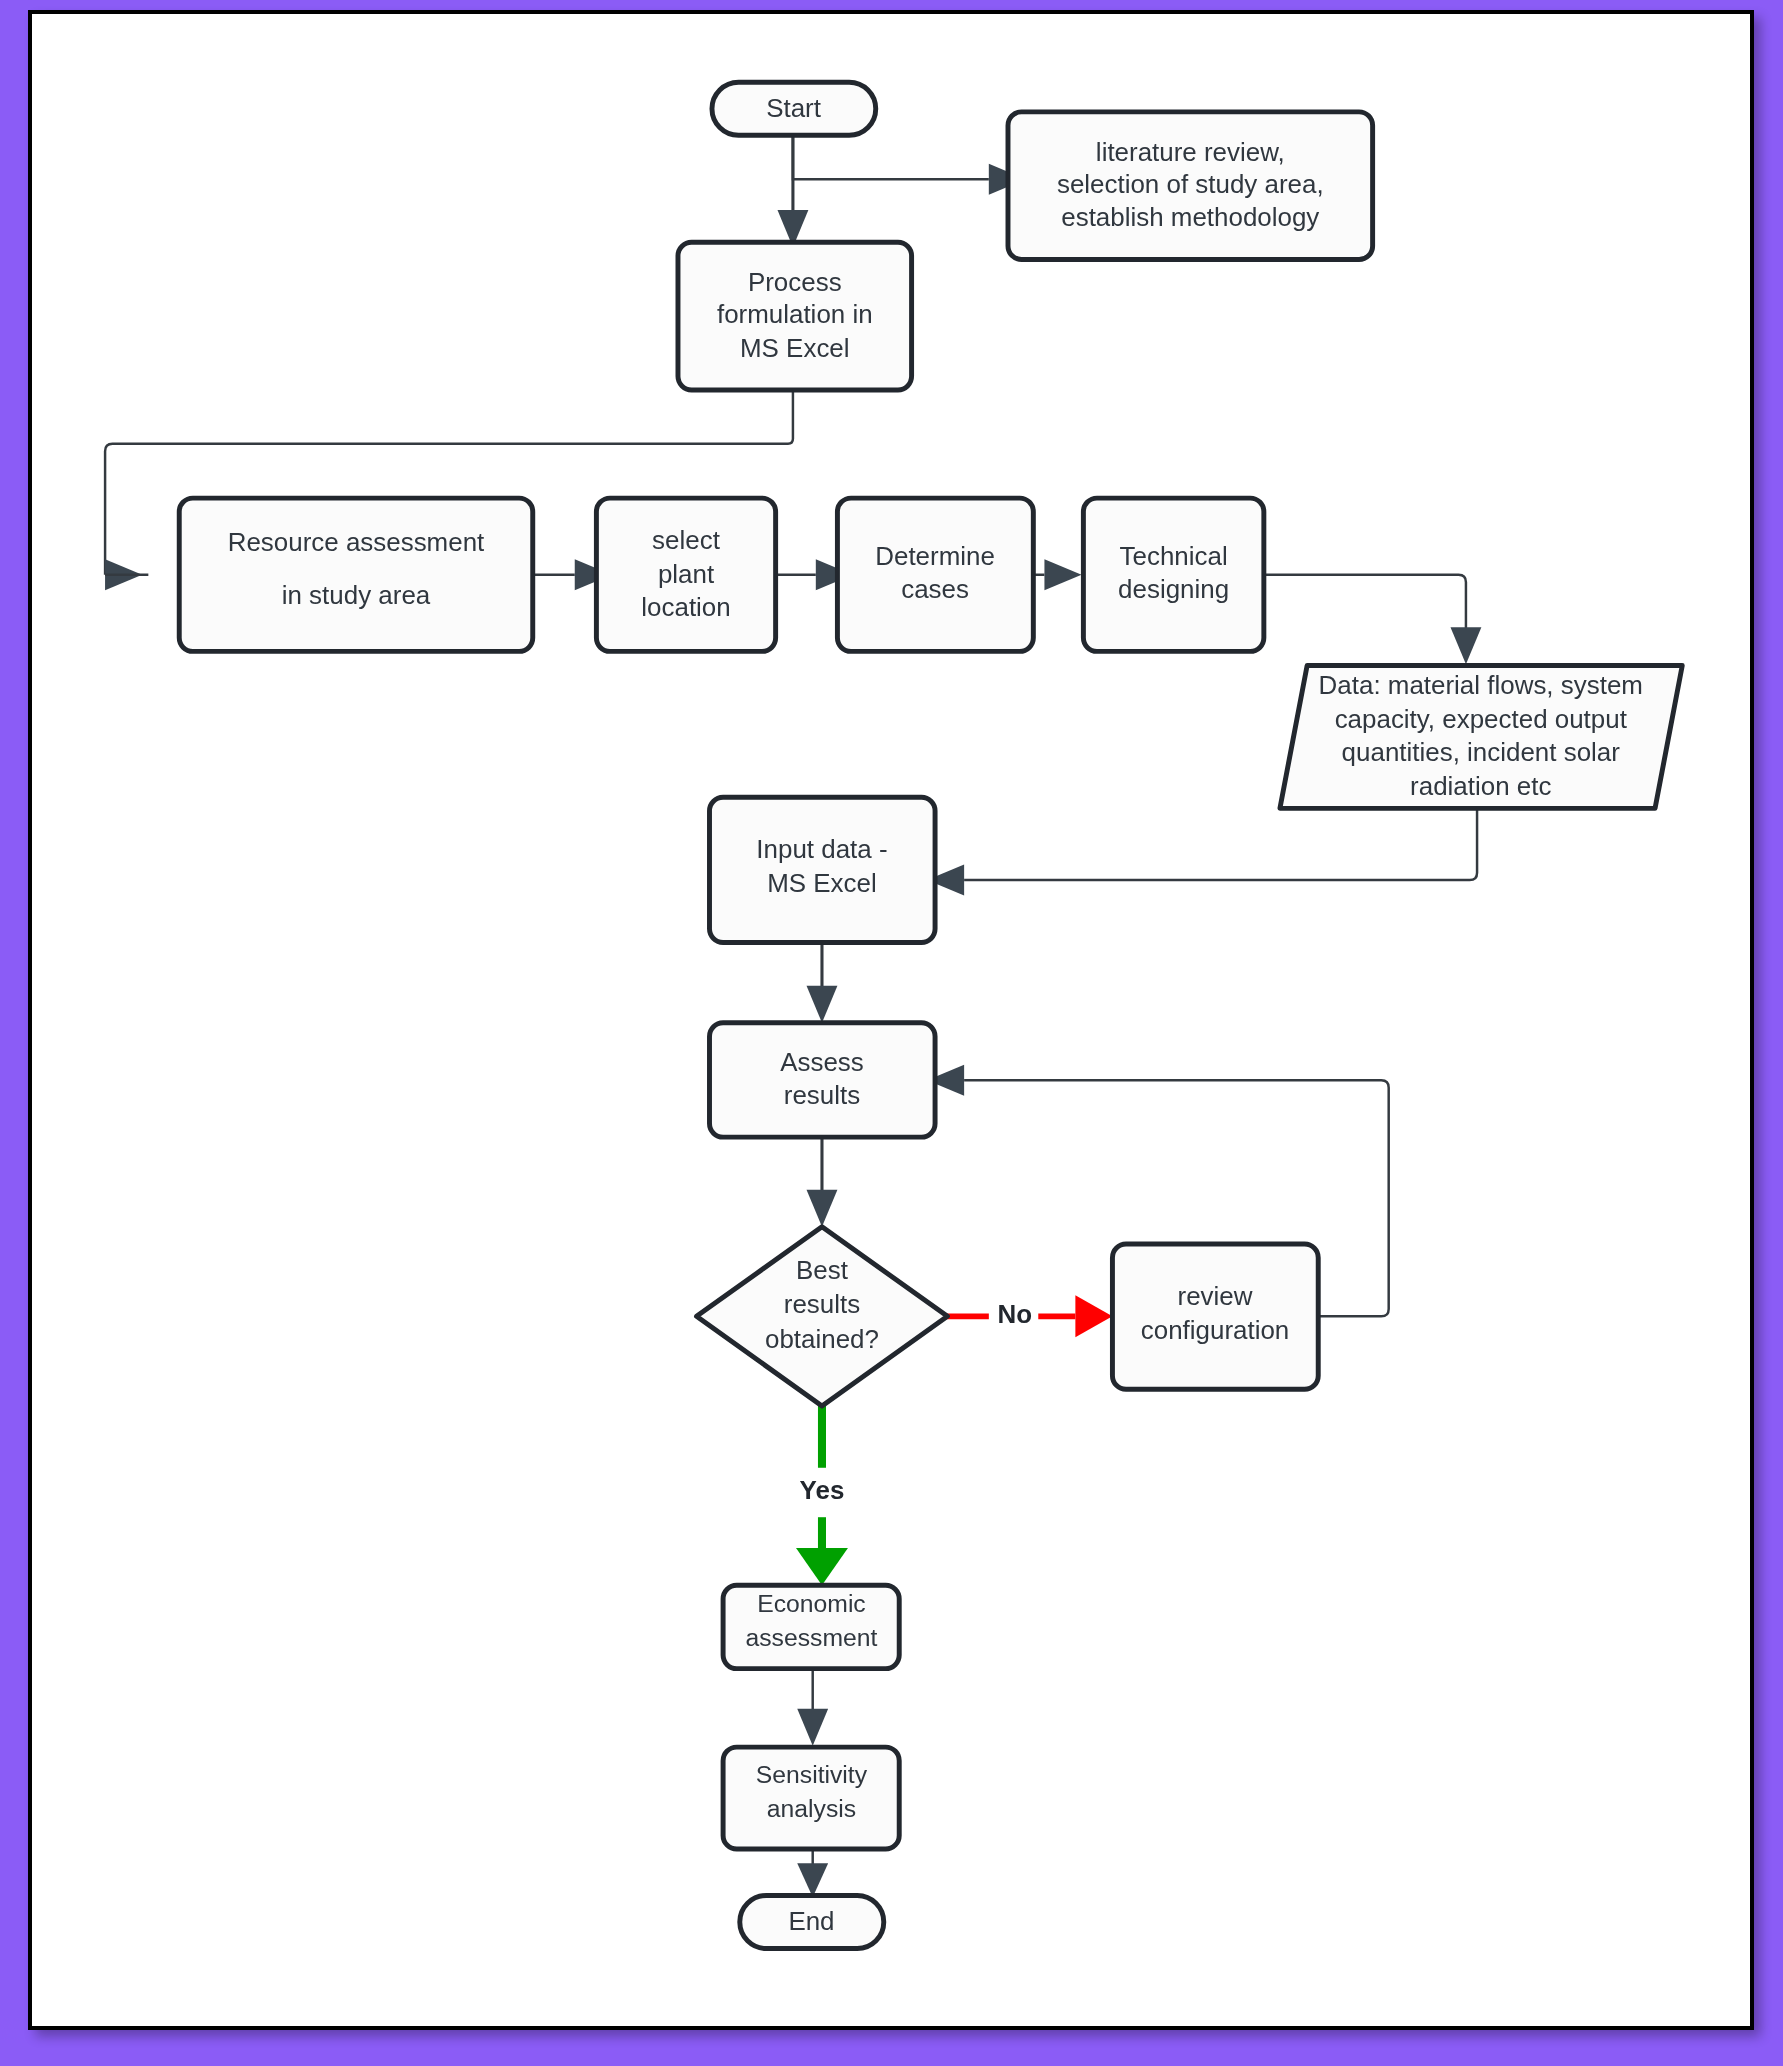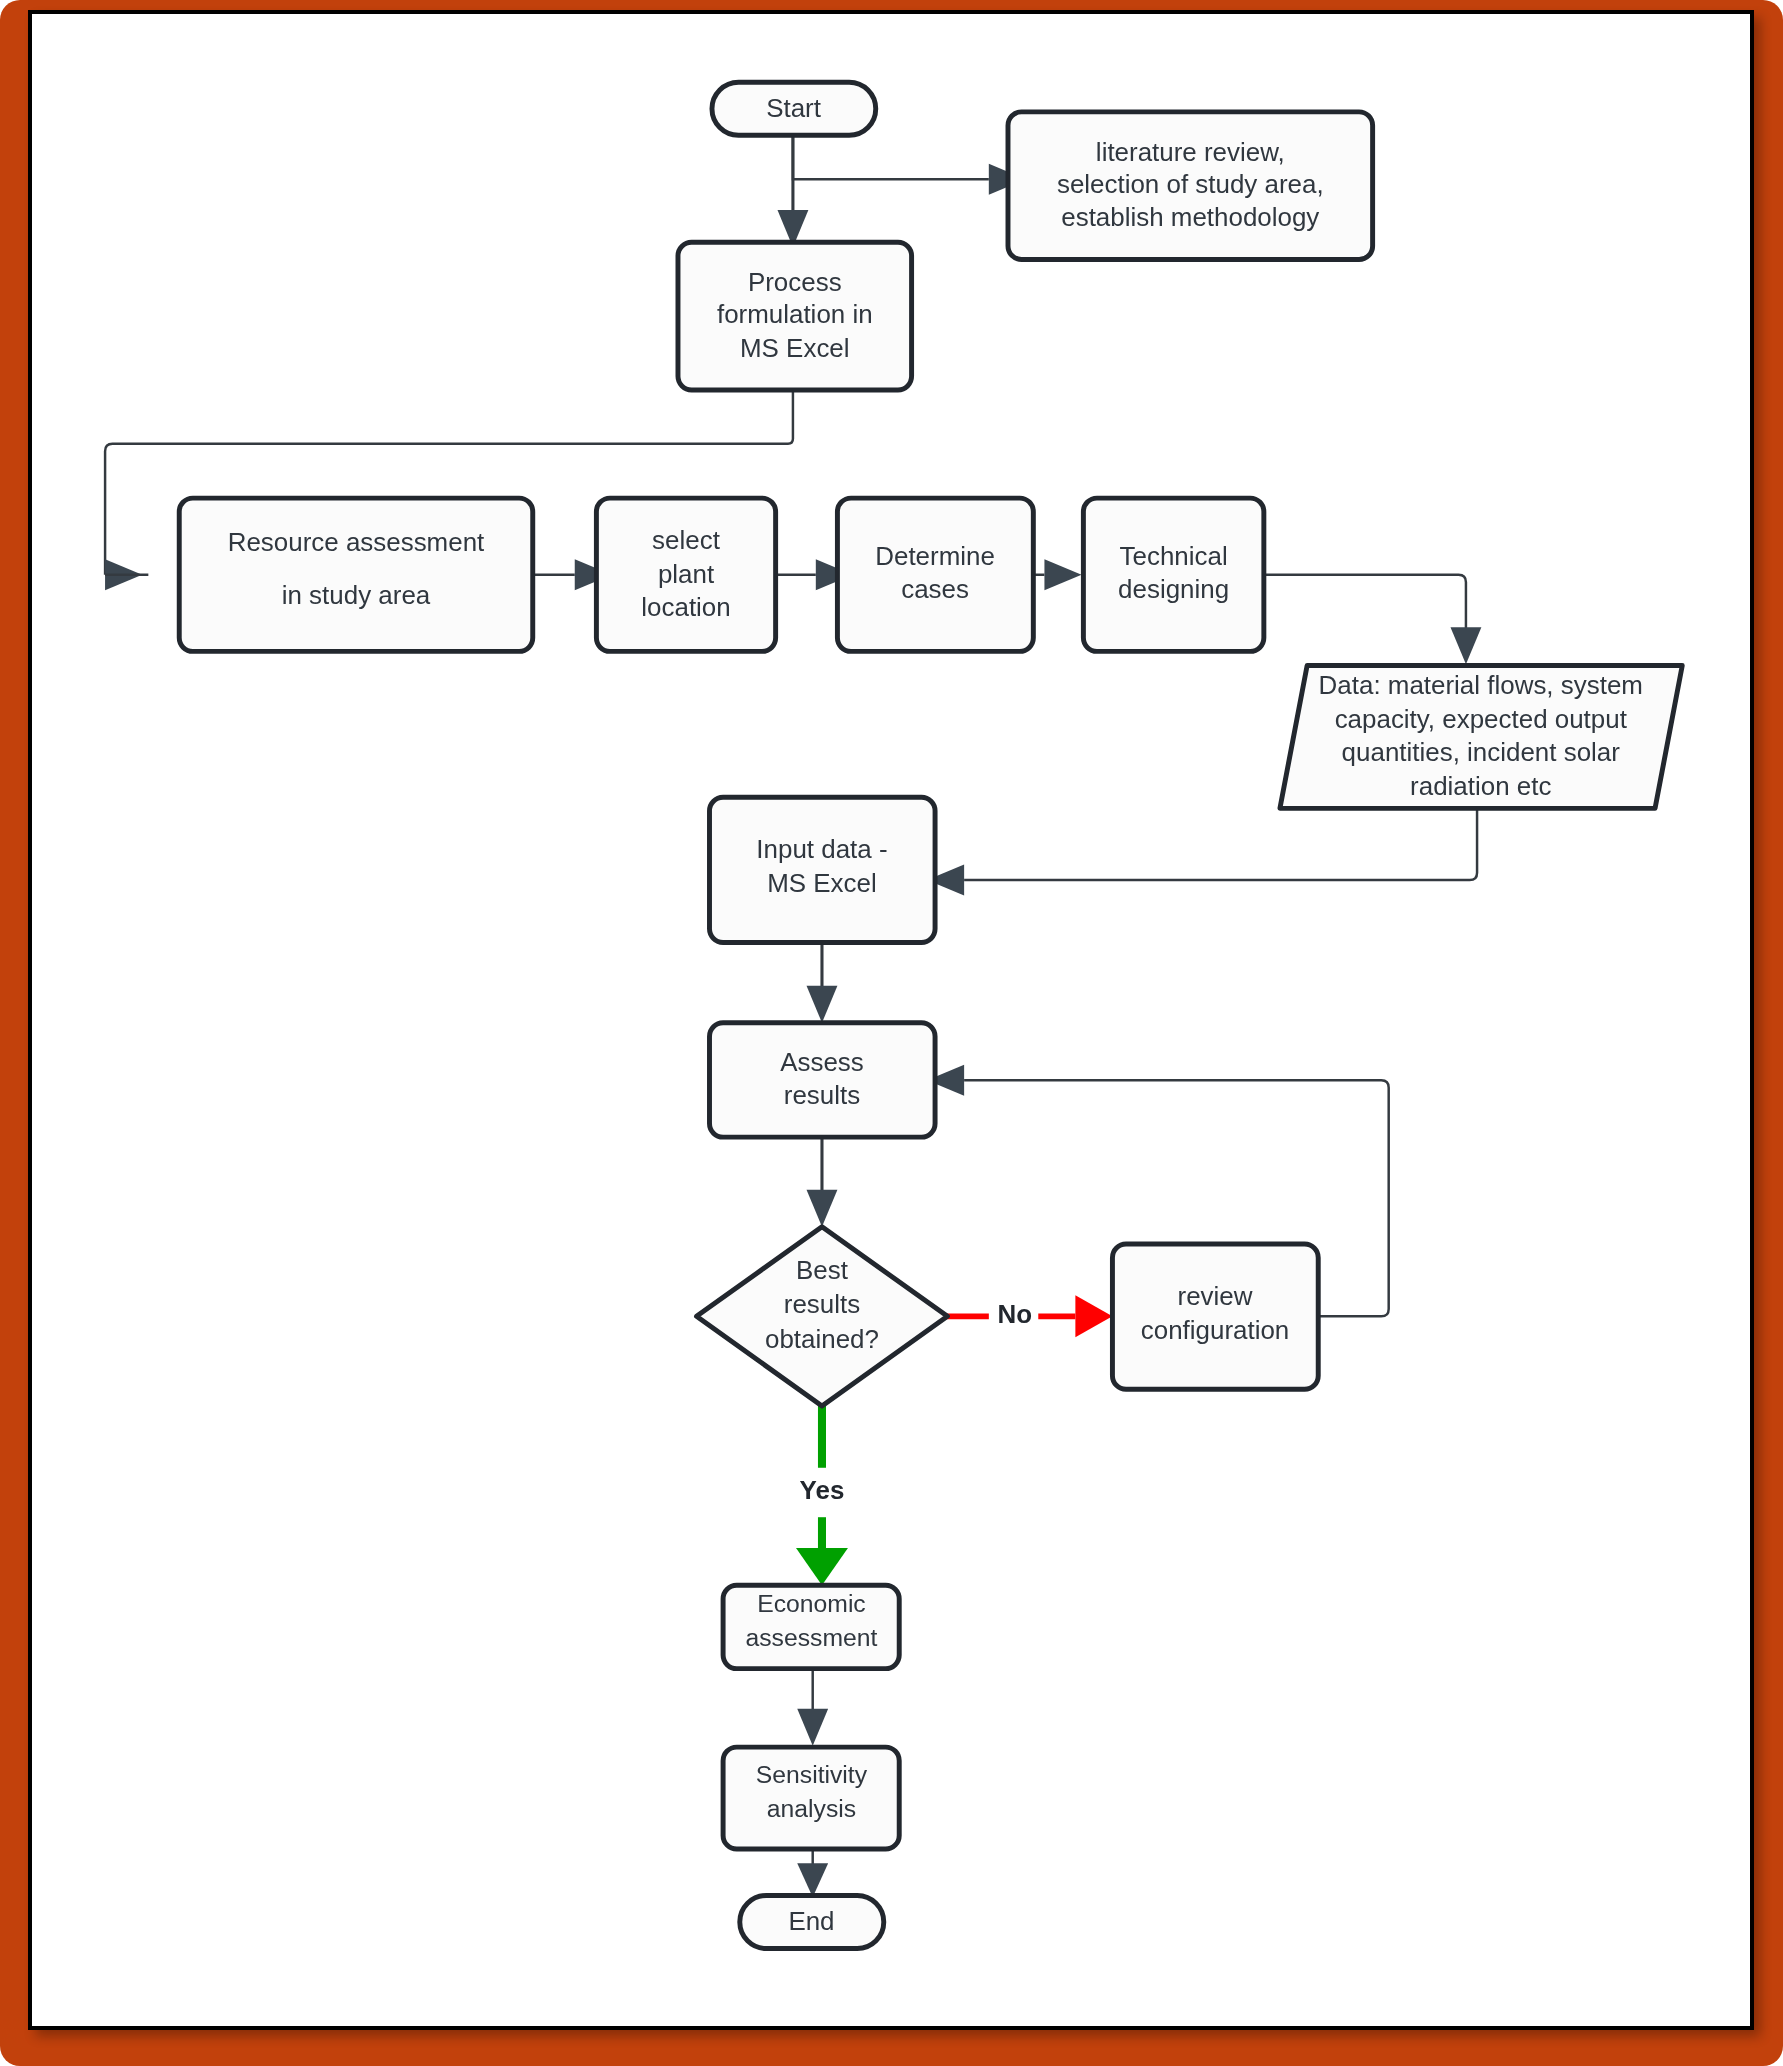--- a/index.html
+++ b/index.html
@@ -4,24 +4,23 @@
 <style>
   html, body {
     margin: 0;
     padding: 0;
     background: #ffffff;
   }
   #page {
     position: relative;
     width: 1783px;
     height: 2066px;
-    background: #c2410c;
+    background: #8b5cf6;
     font-family: "Liberation Sans", sans-serif;
     overflow: hidden;
-    border-radius: 20px;
   }
   #frame {
     position: absolute;
     left: 28px;
     top: 10px;
     width: 1726px;
     height: 2020px;
     background: #ffffff;
     border: 4.3px solid #000000;
     box-sizing: border-box;

